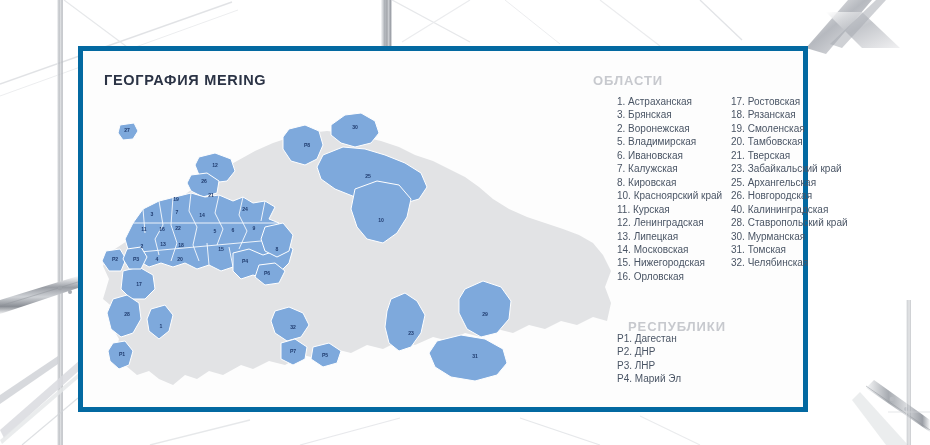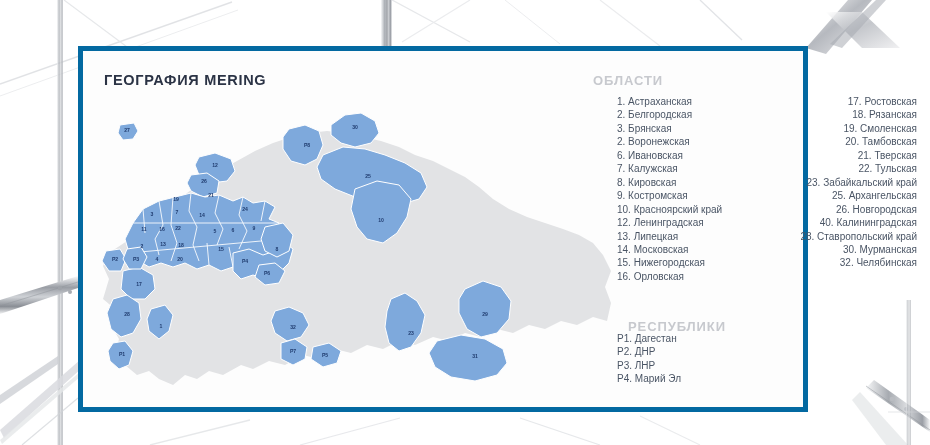--- a/index.html
+++ b/index.html
@@ -28,21 +28,21 @@
     position:absolute;font-size:13px;font-weight:bold;letter-spacing:.9px;
     color:#c7c9ce;
   }
   #sec-oblasti{left:510px;top:22px;}
   #sec-respubliki{left:545px;top:268px;}
   .listcol{
     position:absolute;font-size:10px;color:#4a5565;line-height:13.45px;
   }
   .listcol div{white-space:nowrap;}
   #ob-col1{left:534px;top:44px;width:130px;}
-  #ob-col2{left:684px;top:44px;width:150px;text-align:right;}
+  #ob-col2{left:648px;top:44px;width:150px;}
   #rp-col1{left:534px;top:281px;width:110px;}
   #rp-col2{left:648px;top:290px;width:140px;}
 </style>
 </head>
 <body>
 
 <svg id="bg" viewBox="0 0 930 445" preserveAspectRatio="none">
   <defs>
     <linearGradient id="beamA" x1="0" y1="0" x2="0" y2="1">
       <stop offset="0%" stop-color="#fbfbfc"></stop>
@@ -304,47 +304,47 @@
           <text x="232" y="254" class="maplabel" text-anchor="middle" fill="#1f3b6e">Р5</text>
           <text x="382" y="255" class="maplabel" text-anchor="middle" fill="#1f3b6e">31</text>
         </g>
     </svg>
   </div>
 
   <div class="sec-title" id="sec-oblasti">ОБЛАСТИ</div>
 
   <div class="listcol" id="ob-col1">
       <div>1.  Астраханская</div>
-      <div>2. Белгородская</div>
       <div>3. Брянская</div>
       <div>2. Воронежская</div>
+      <div>5. Владимирская</div>
       <div>6. Ивановская</div>
       <div>7. Калужская</div>
       <div>8. Кировская</div>
-      <div>9. Костромская</div>
       <div>10. Красноярский край</div>
+      <div>11. Курская</div>
       <div>12. Ленинградская</div>
       <div>13. Липецкая</div>
       <div>14. Московская</div>
       <div>15. Нижегородская</div>
       <div>16. Орловская</div>
     </div>
   <div class="listcol" id="ob-col2">
       <div>17. Ростовская</div>
       <div>18. Рязанская</div>
       <div>19. Смоленская</div>
       <div>20. Тамбовская</div>
       <div>21. Тверская</div>
-      <div>22. Тульская</div>
       <div>23. Забайкальский край</div>
       <div>25. Архангельская</div>
       <div>26. Новгородская</div>
       <div>40. Калининградская</div>
       <div>28. Ставропольский край</div>
       <div>30. Мурманская</div>
+      <div>31. Томская</div>
       <div>32. Челябинская</div>
     </div>
 
   <div class="sec-title" id="sec-respubliki">РЕСПУБЛИКИ</div>
 
   <div class="listcol" id="rp-col1">
       <div>Р1. Дагестан</div>
       <div>Р2. ДНР</div>
       <div>Р3. ЛНР</div>
       <div>Р4. Марий Эл</div>

